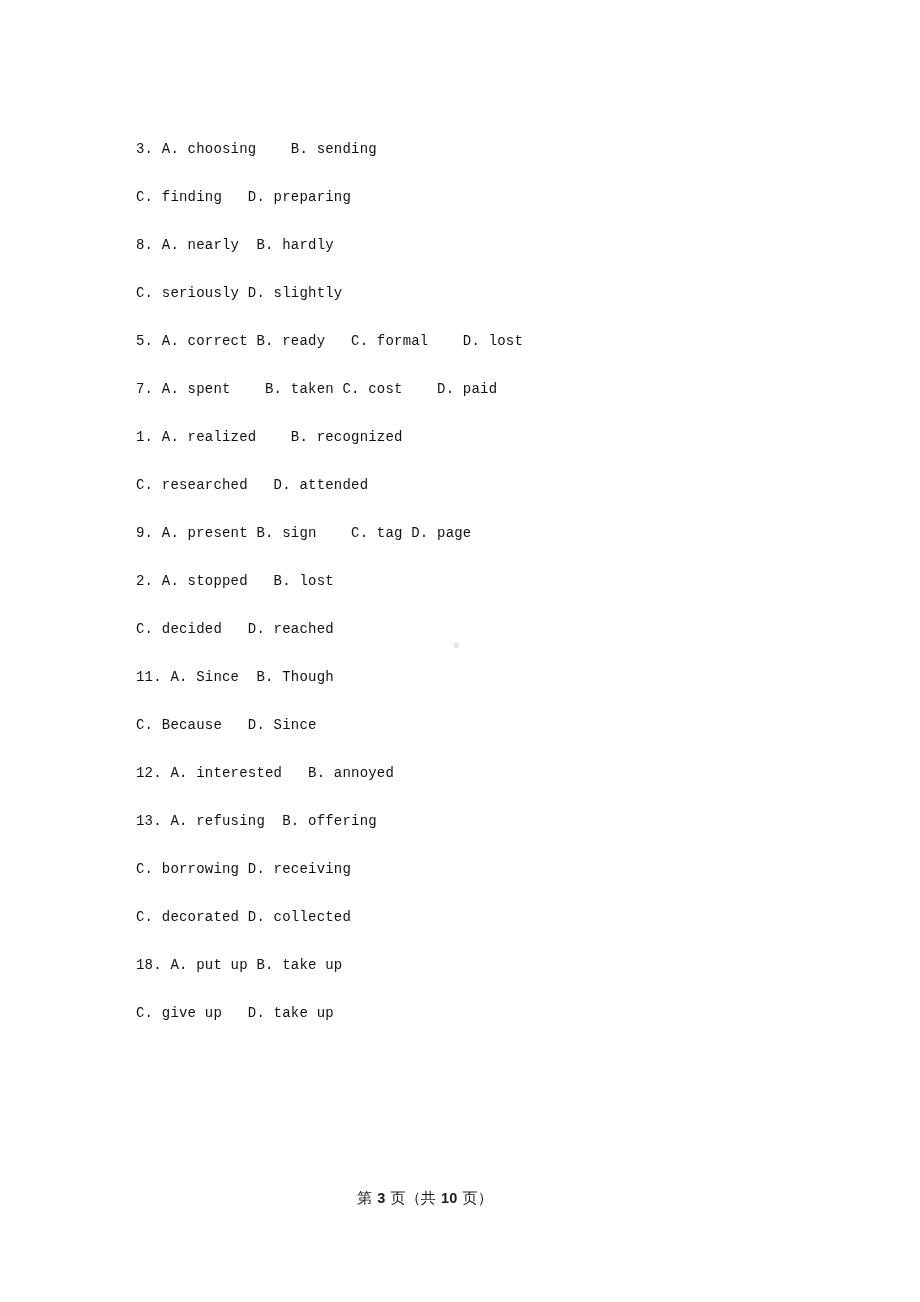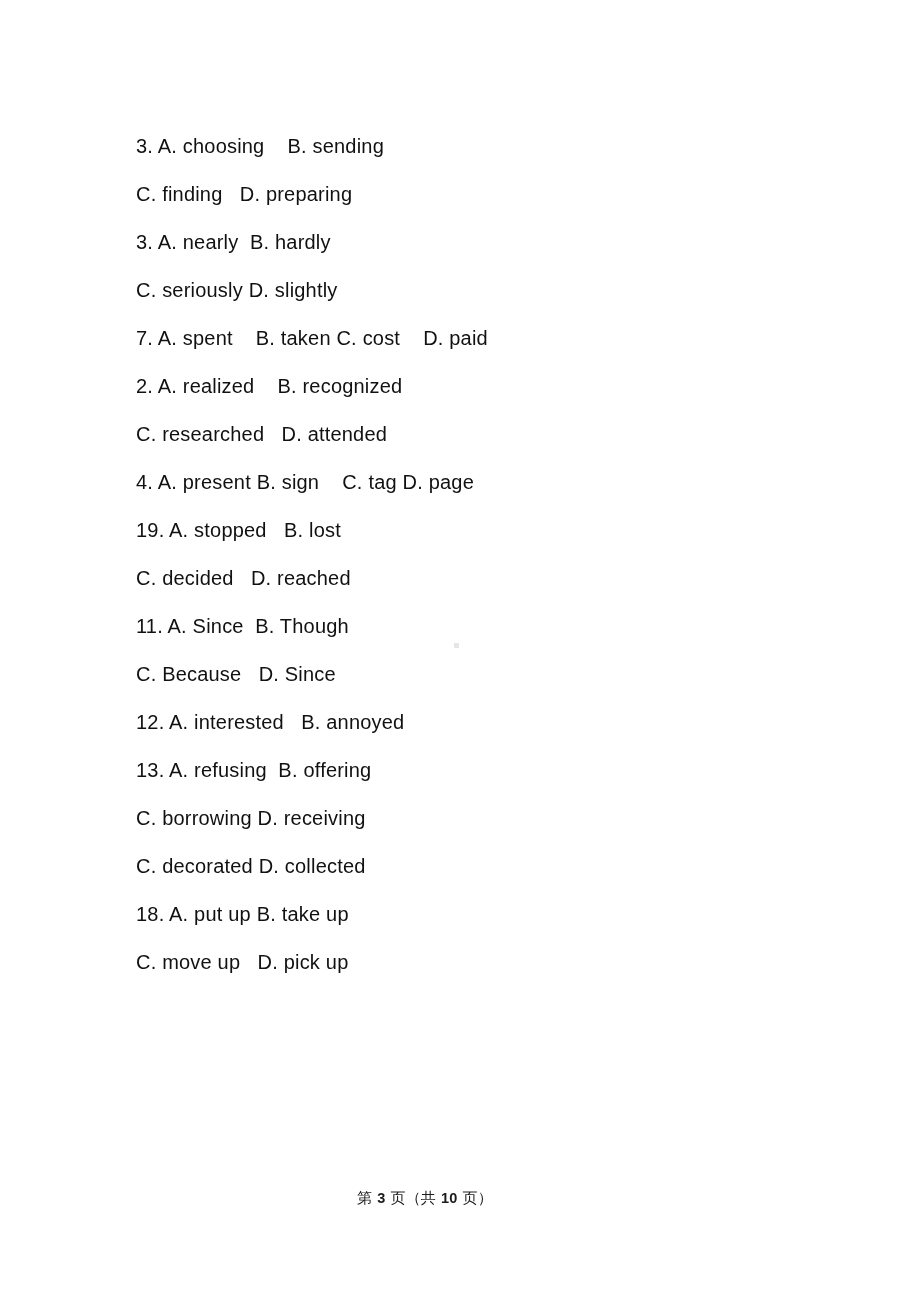--- a/index.html
+++ b/index.html
@@ -37,22 +37,22 @@
     line-height: 48px;
     white-space: pre;
     font-size: 20.5px;
     color: #111111;
     font-family: "DejaVu Serif", "Liberation Serif", serif;
     letter-spacing: 0.3px;
   }
 
   
   .opt-line .w {
-    font-family: Liberation Sans, sans-serif;
-    font-size: 20px;
+    font-family: Liberation Mono, monospace;
+    font-size: 14px;
     letter-spacing: 0.2px;
   }
 
   
   .artifact {
     position: absolute;
     left: 454px;
     top: 643px;
     width: 5px;
     height: 5px;
@@ -84,36 +84,37 @@
   }
 </style>
 </head>
 <body>
 
 <div class="page">
 
   <div class="options">
     <div class="opt-line"><span class="w">3. A. choosing    B. sending</span></div>
     <div class="opt-line"><span class="w">C. finding   D. preparing</span></div>
-    <div class="opt-line"><span class="w">3. A. nearly  B. hardly</span></div>
+    <div class="opt-line"><span class="w">8. A. nearly  B. hardly</span></div>
     <div class="opt-line"><span class="w">C. seriously D. slightly</span></div>
+    <div class="opt-line"><span class="w">5. A. correct B. ready   C. formal    D. lost</span></div>
     <div class="opt-line"><span class="w">7. A. spent    B. taken C. cost    D. paid</span></div>
-    <div class="opt-line"><span class="w">2. A. realized    B. recognized</span></div>
+    <div class="opt-line"><span class="w">1. A. realized    B. recognized</span></div>
     <div class="opt-line"><span class="w">C. researched   D. attended</span></div>
-    <div class="opt-line"><span class="w">4. A. present B. sign    C. tag D. page</span></div>
-    <div class="opt-line"><span class="w">19. A. stopped   B. lost</span></div>
+    <div class="opt-line"><span class="w">9. A. present B. sign    C. tag D. page</span></div>
+    <div class="opt-line"><span class="w">2. A. stopped   B. lost</span></div>
     <div class="opt-line"><span class="w">C. decided   D. reached</span></div>
     <div class="opt-line"><span class="w">11. A. Since  B. Though</span></div>
     <div class="opt-line"><span class="w">C. Because   D. Since</span></div>
     <div class="opt-line"><span class="w">12. A. interested   B. annoyed</span></div>
     <div class="opt-line"><span class="w">13. A. refusing  B. offering</span></div>
     <div class="opt-line"><span class="w">C. borrowing D. receiving</span></div>
     <div class="opt-line"><span class="w">C. decorated D. collected</span></div>
     <div class="opt-line"><span class="w">18. A. put up B. take up</span></div>
-    <div class="opt-line"><span class="w">C. move up   D. pick up</span></div>
+    <div class="opt-line"><span class="w">C. give up   D. take up</span></div>
   </div>
 
   <div class="artifact"></div>
 
   <div class="footer">
     <div class="footer-inner"><span>第 </span><span class="num">3</span><span> 页（共 </span><span class="num">10</span><span> 页）</span></div>
   </div>
 
 </div>
 

